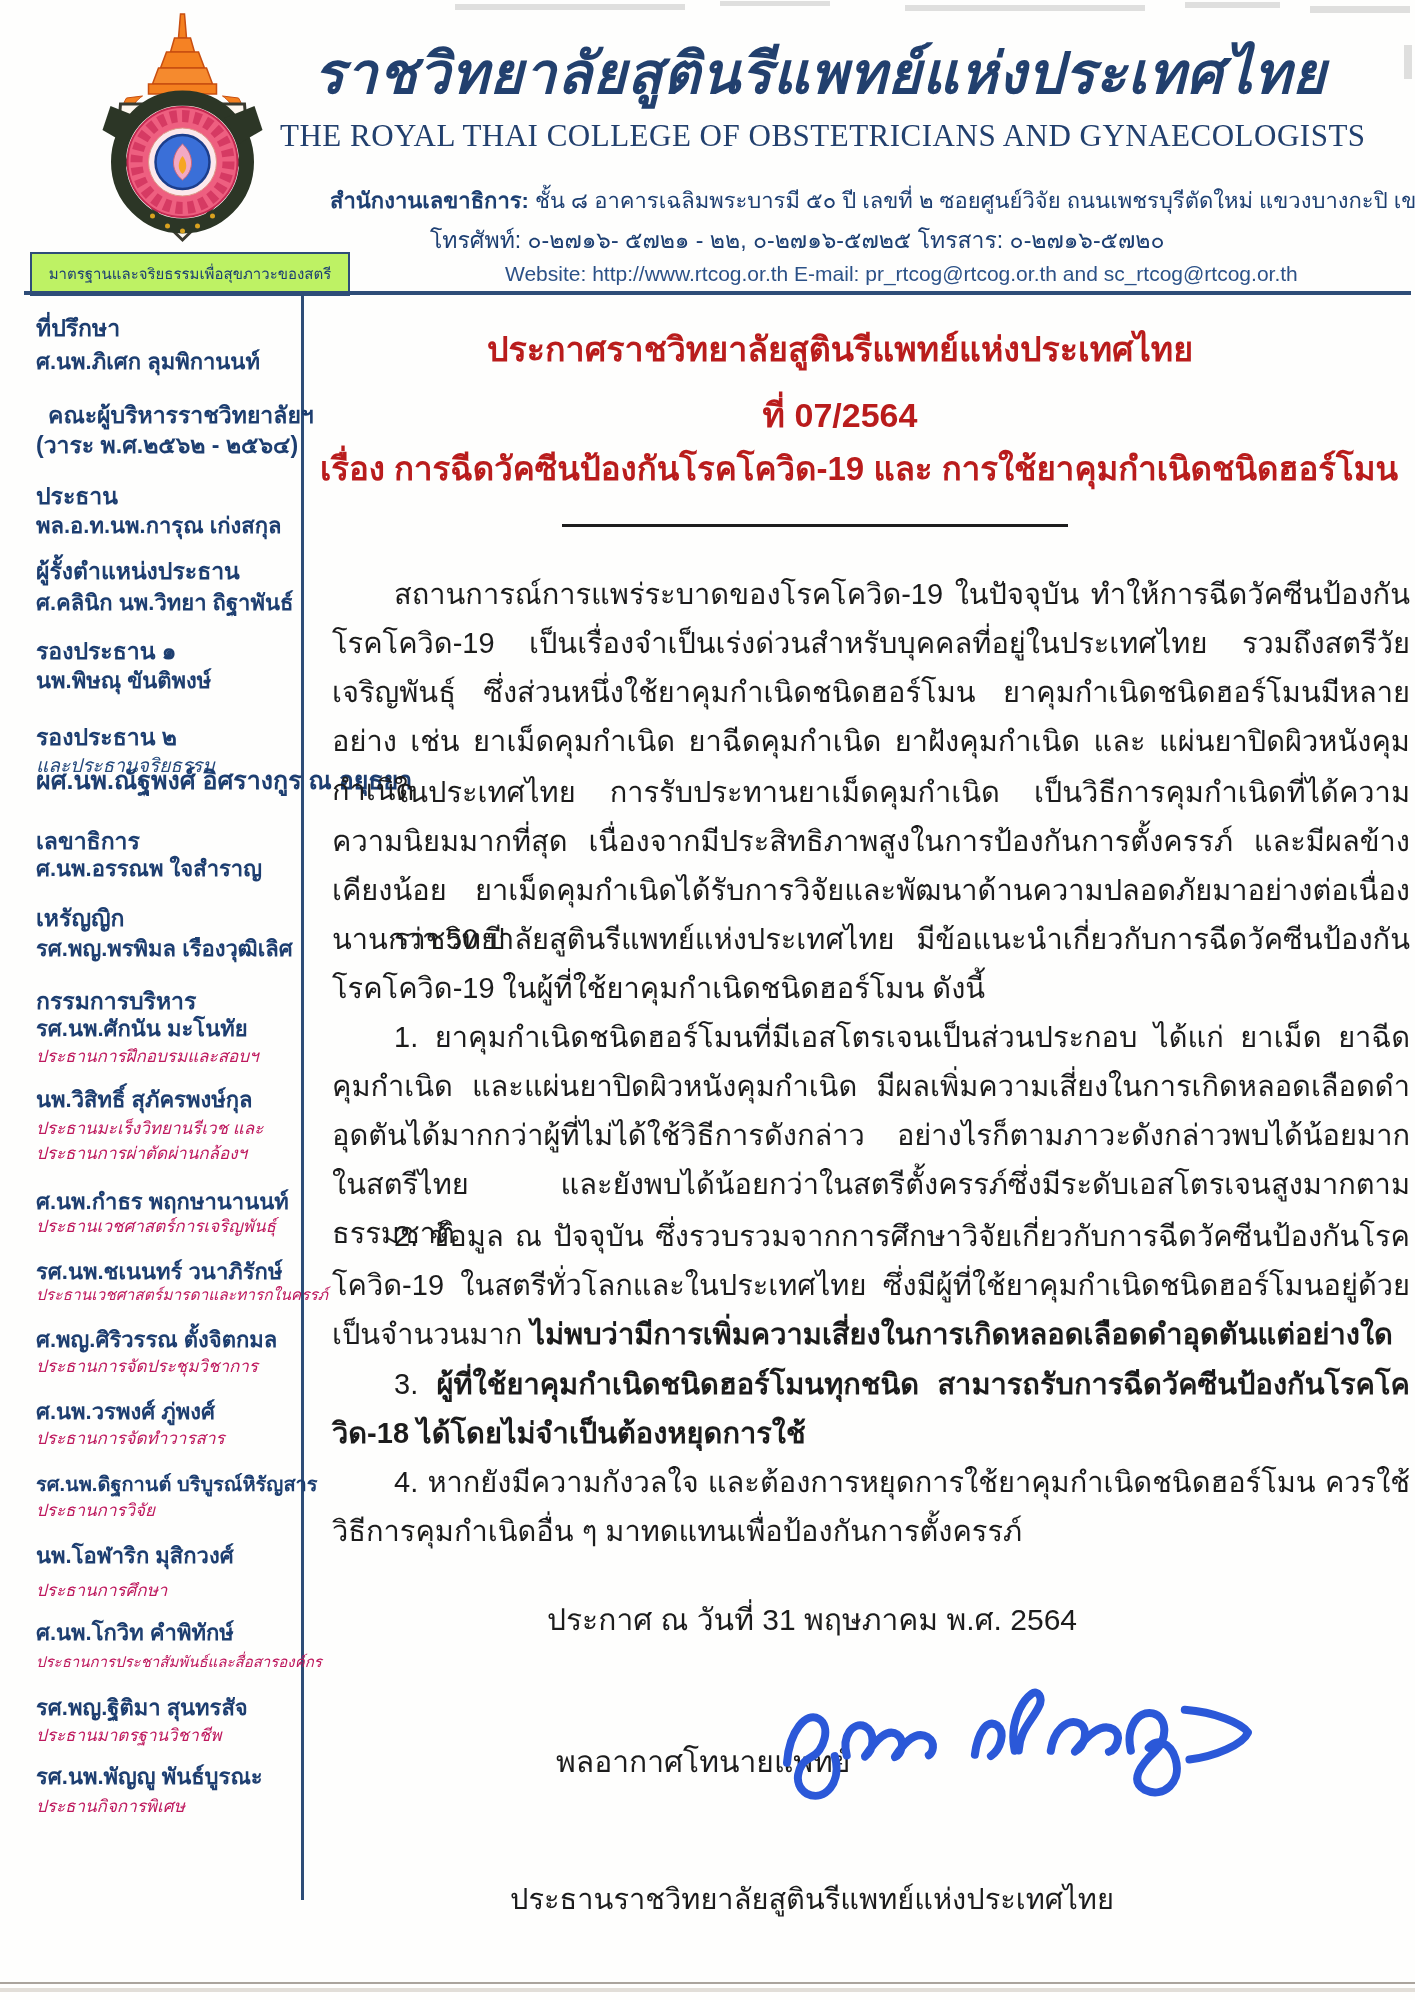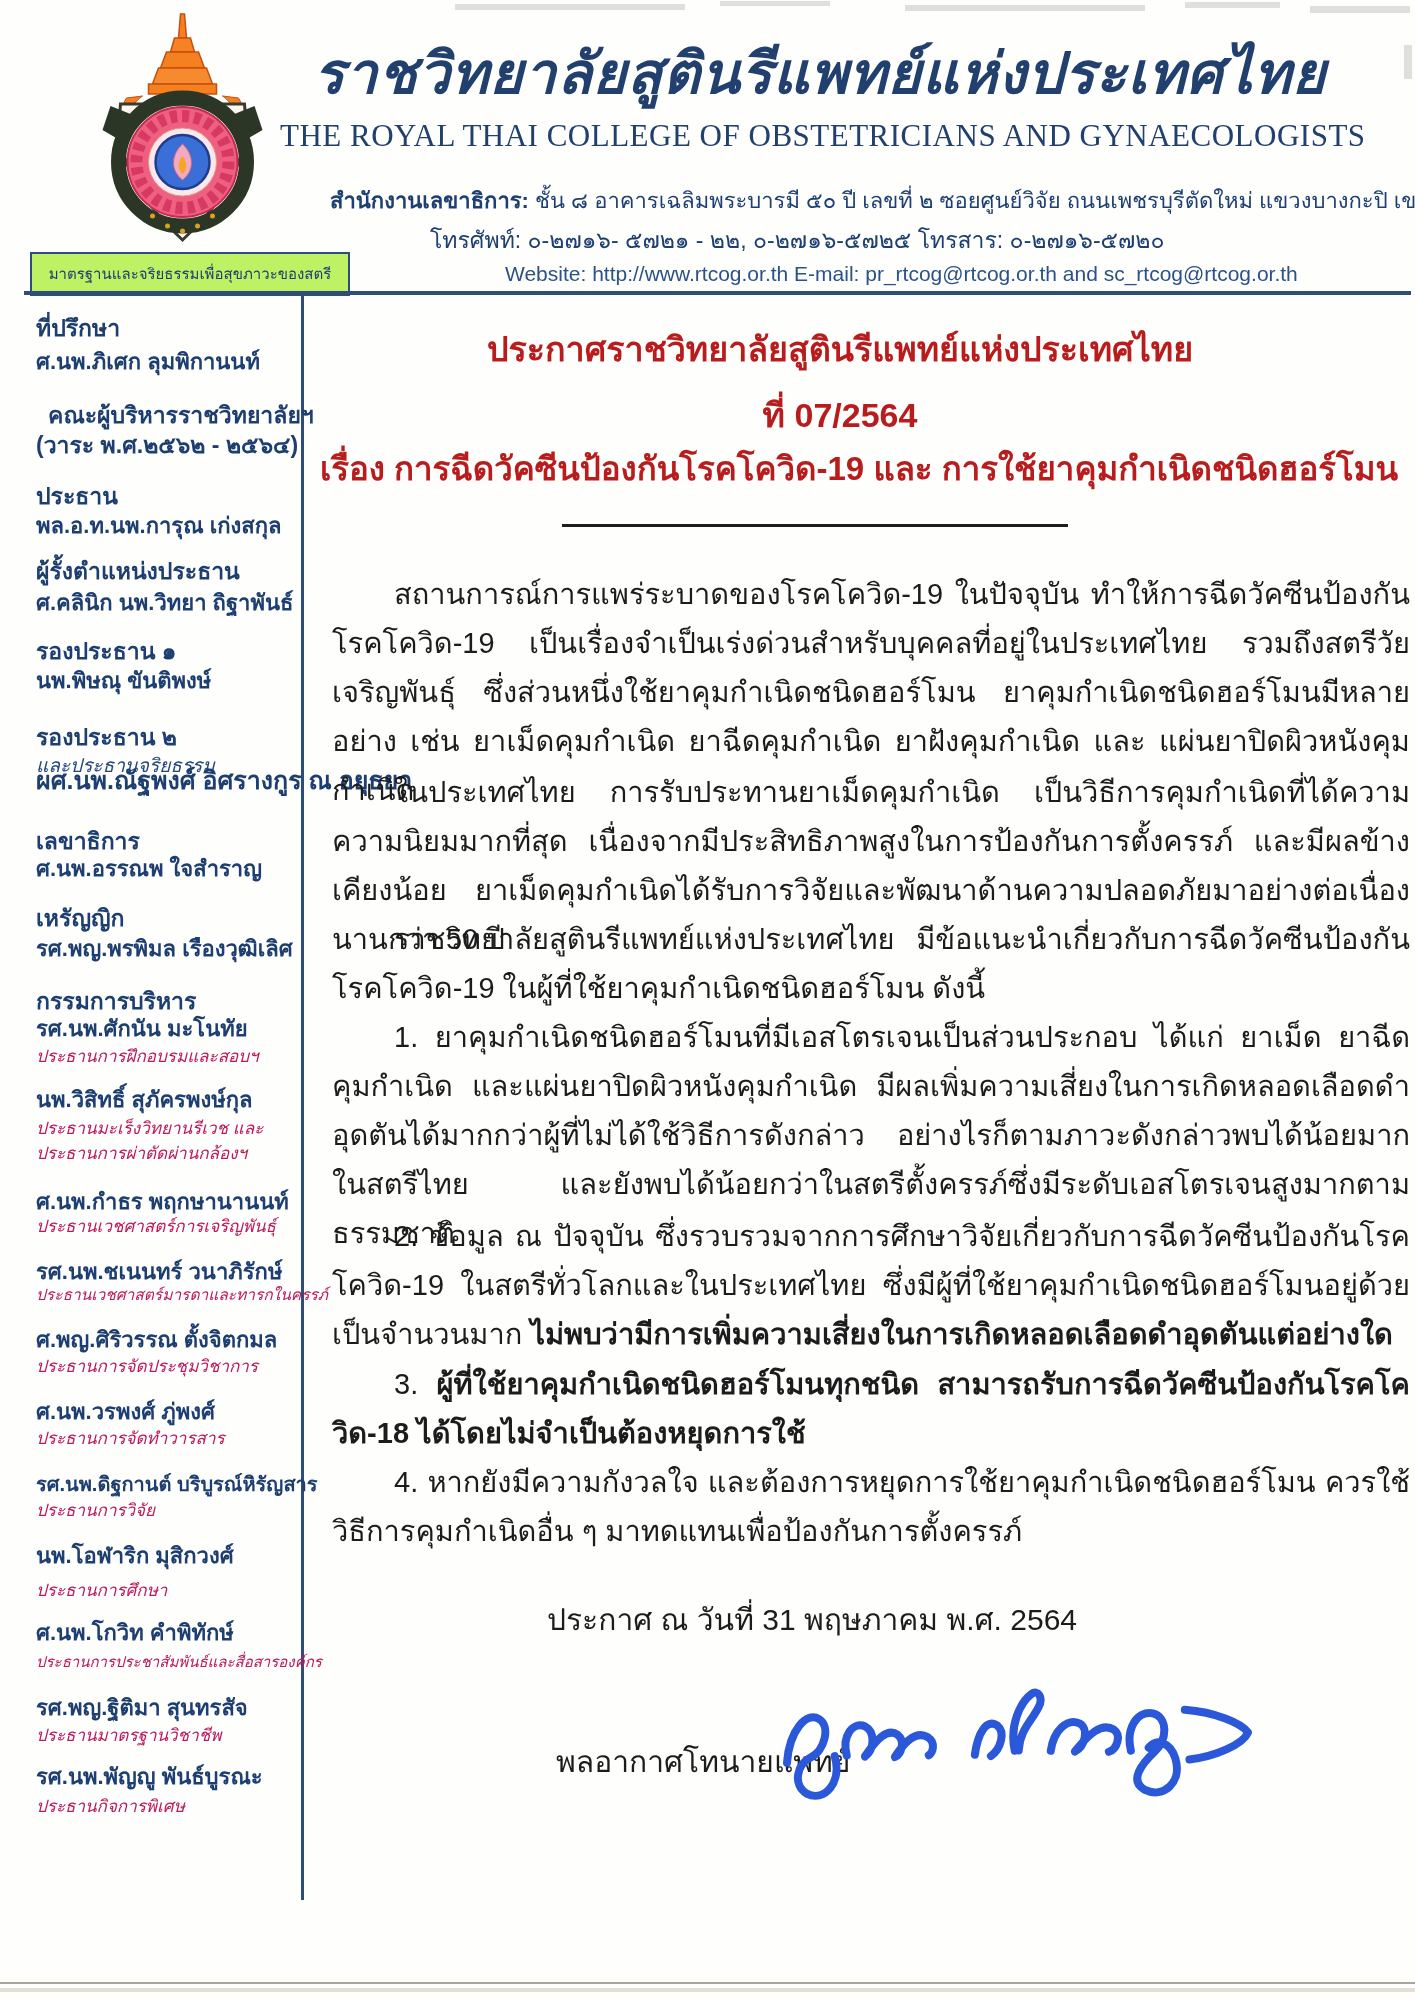--- a/index.html
+++ b/index.html
@@ -171,16 +171,17 @@
       <path d="M8,88 C12,56 30,38 42,46 C54,54 46,78 32,84 C18,90 12,110 26,120 C44,130 62,110 56,84"></path>
       <path d="M68,84 C64,64 76,50 88,56 C98,62 96,80 86,86 C98,70 110,58 120,66 C128,73 122,86 116,88 C126,74 138,62 150,70 C158,76 154,86 150,88"></path>
       <path d="M196,90 C200,68 210,54 220,62 C228,69 222,86 212,92"></path>
       <path d="M236,88 C232,62 244,40 256,32 C262,28 268,36 262,46 C254,60 242,68 240,88"></path>
       <path d="M272,90 C276,70 290,58 302,64 C312,70 306,88 296,92 C310,76 324,64 336,72 C344,78 338,92 330,94"></path>
       <path d="M352,94 C348,72 360,54 376,58 C390,62 390,84 376,96 C362,108 348,124 364,134 C382,144 402,128 396,104 C392,88 378,82 370,92"></path>
       <path d="M408,56 C438,60 464,72 470,82 C464,94 436,104 410,106"></path>
     </g>
   </svg>
 
+  <div id="signer-title">ประธานราชวิทยาลัยสูตินรีแพทย์แห่งประเทศไทย</div>
 
   <div id="scan-bottom-1"></div>
   <div id="scan-bottom-2"></div>
 </div>
 
 </body></html>

